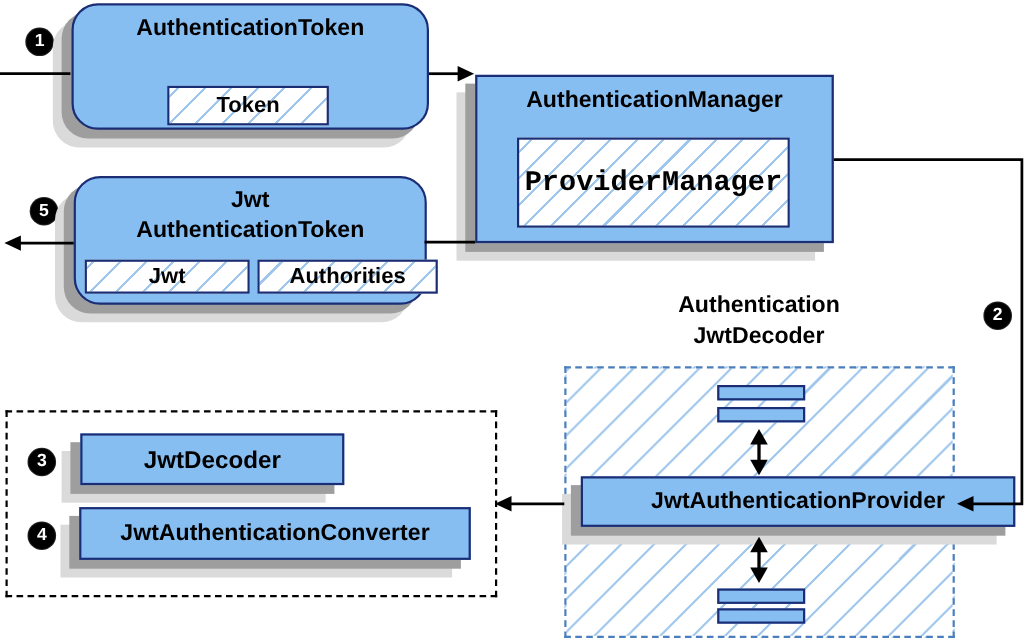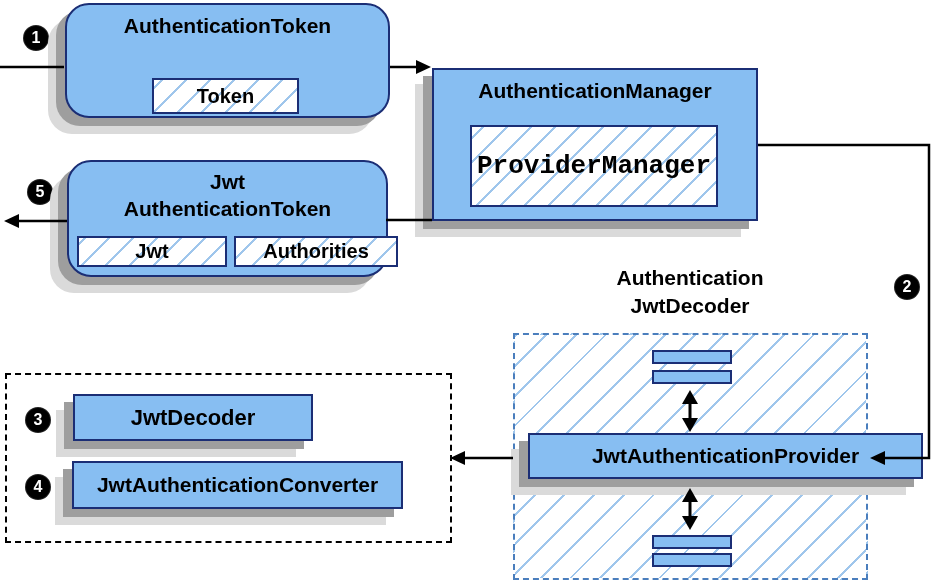--- a/index.html
+++ b/index.html
@@ -93,21 +93,21 @@
   <div class="group-dashed-blue z1" style="left:513px;top:333px;width:355px;height:247px;">
     <div class="bar" style="left:137px;top:15px;"></div>
     <div class="bar" style="left:137px;top:35px;"></div>
     <div class="node" style="left:13px;top:98px;width:395px;height:46px;display:flex;align-items:center;justify-content:center;font-size:21px;">JwtAuthenticationProvider</div>
     <div class="bar" style="left:137px;top:200px;"></div>
     <div class="bar" style="left:137px;top:218px;"></div>
   </div>
 
   <div class="group-dashed-black z1" style="left:5px;top:373px;width:447px;height:170px;">
     <div class="node" style="left:66px;top:19px;width:240px;height:47px;display:flex;align-items:center;justify-content:center;font-size:22px;">JwtDecoder</div>
-    <div class="node" style="left:65px;top:86px;width:331px;height:48px;display:flex;align-items:center;justify-content:center;font-size:21px;">JwtAuthenticationConverter</div>
+    <div class="node" style="left:65px;top:86px;width:356px;height:48px;display:flex;align-items:center;justify-content:center;font-size:21px;">JwtAuthenticationConverter</div>
   </div>
 
   <div class="badge" style="left:24px;top:26px;">1</div>
   <div class="badge" style="left:895px;top:275px;">2</div>
   <div class="badge" style="left:26px;top:408px;">3</div>
   <div class="badge" style="left:26px;top:475px;">4</div>
   <div class="badge" style="left:28px;top:180px;">5</div>
 
   <svg class="connectors" width="932" height="584" viewBox="0 0 932 584">
 

